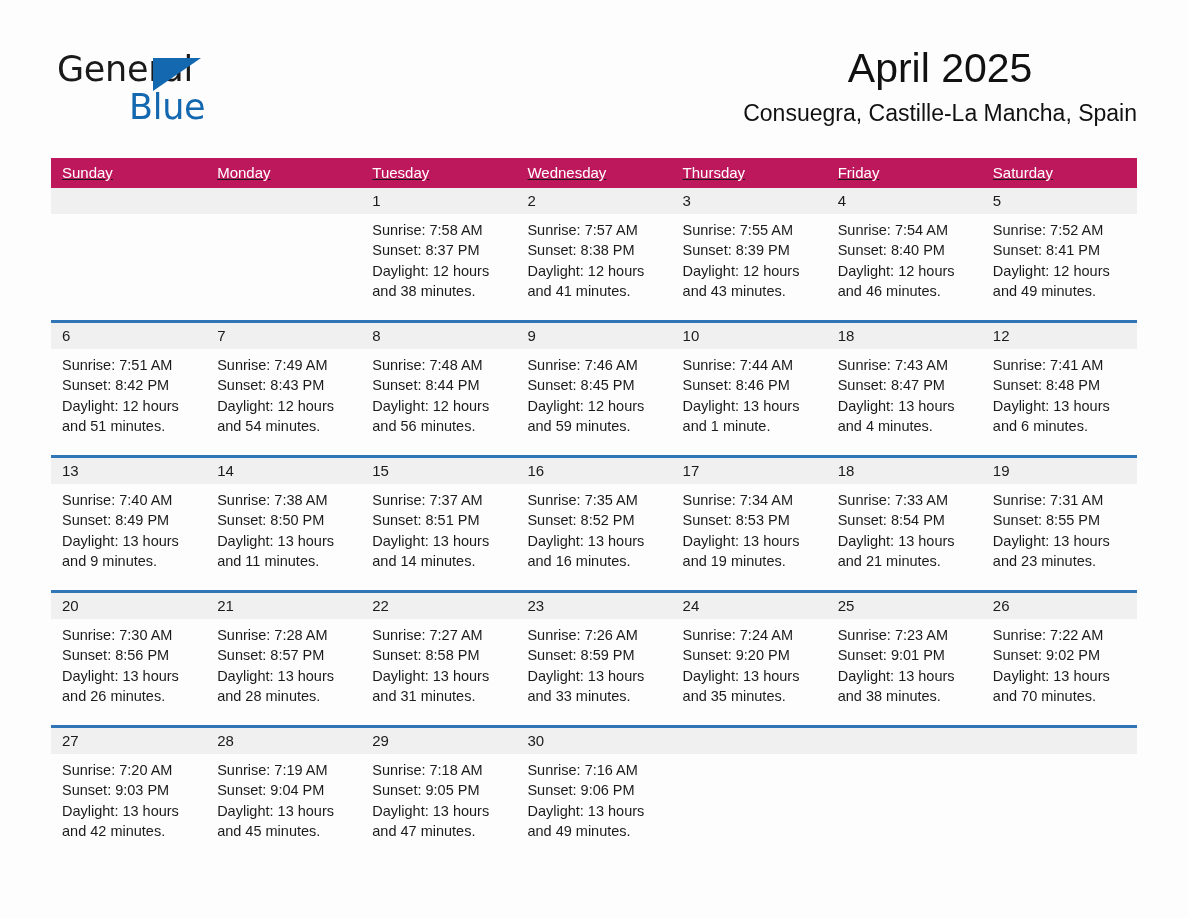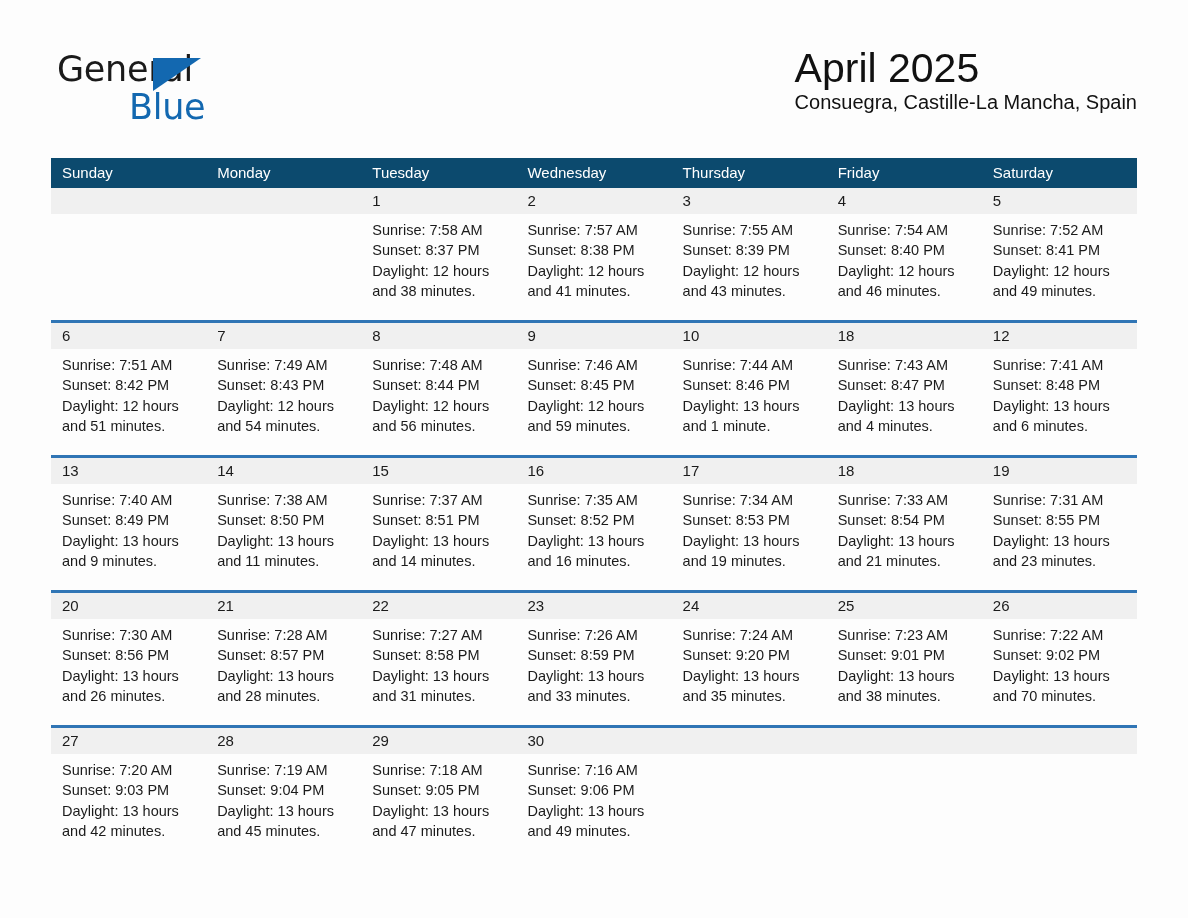--- a/index.html
+++ b/index.html
@@ -68,50 +68,52 @@
     font-family: "DejaVu Sans", sans-serif;
     font-weight: 400;
     line-height: 1;
     text-align: center;
   }
 
   .title-block {
     position: absolute;
     right: 51px;
     top: 46px;
-    text-align: left;
+    text-align: center;
   }
   .month-title {
     font-size: 41px;
     font-weight: 400;
     color: #111;
     line-height: 1.1;
     white-space: nowrap;
   }
   .location-title {
-    font-size: 20px;
+    margin-top: 10px;
+    font-size: 23px;
     font-weight: 400;
     color: #111;
     line-height: 1.1;
     white-space: nowrap;
   }
 
   
   .calendar {
     position: absolute;
     left: 51px;
     top: 158px;
     width: 1086px;
   }
 
   .weekday-row {
     display: flex;
     width: 100%;
-    background: #0c4a6e;
+    background: #be185d;
     height: 30px;
+    text-decoration: underline;
   }
   .weekday-cell {
     flex: 1 1 0;
     color: #ffffff;
     font-size: 15px;
     line-height: 30px;
     padding-left: 11px;
     box-sizing: border-box;
     overflow: hidden;
     white-space: nowrap;

